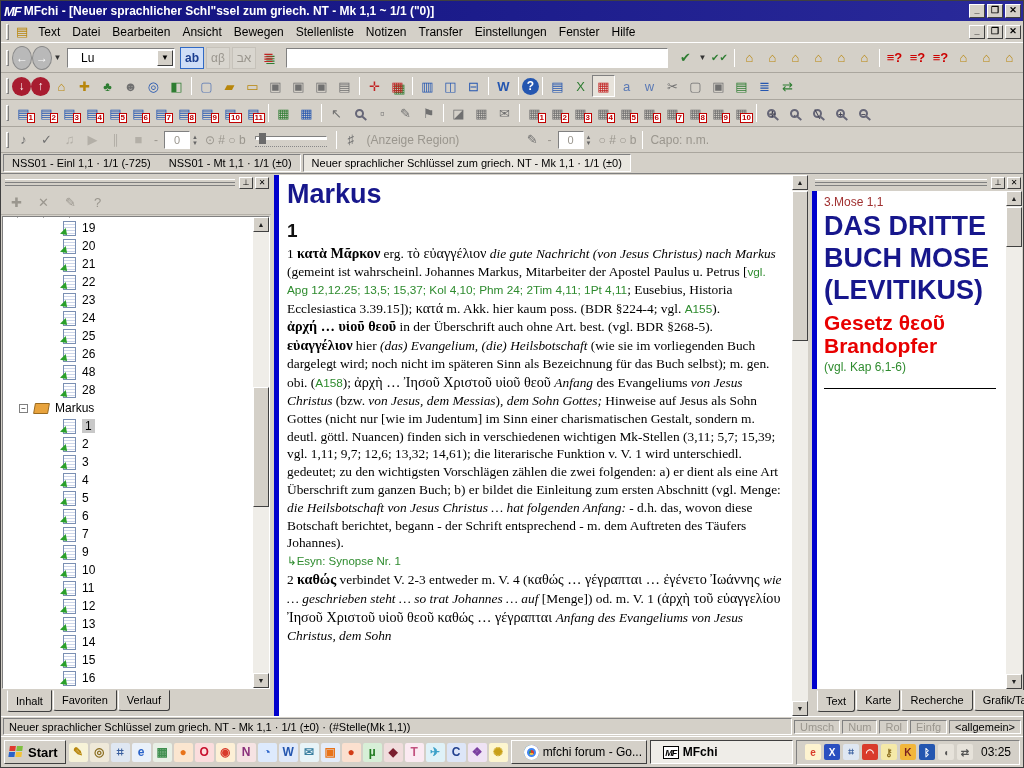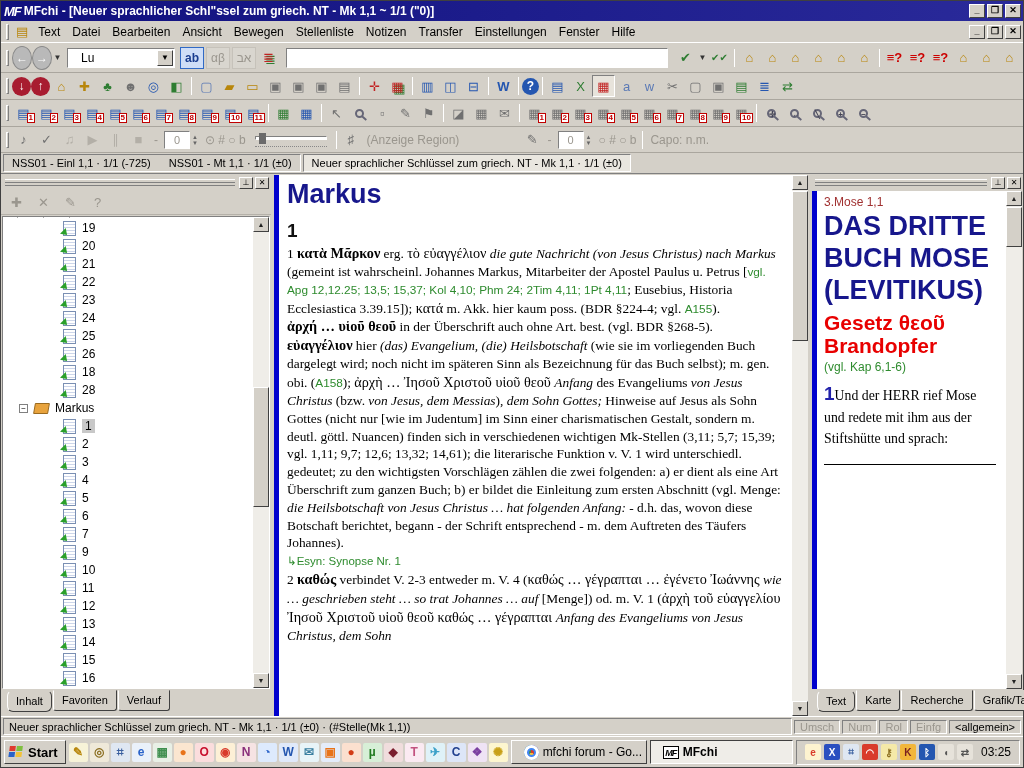--- a/index.html
+++ b/index.html
@@ -93,21 +93,21 @@
 
   
   .vscroll { width:16px; background:#efede8; display:flex; flex-direction:column; position:relative; flex:none; }
   .sbtn { width:16px; height:15px; background:#d4d0c8; border:1px solid; border-color:#fff #404040 #404040 #fff; font-size:7px; text-align:center; line-height:13px; color:#222; flex:none; }
   .sthumb { position:absolute; left:0; width:16px; background:#d4d0c8; border:1px solid; border-color:#fff #404040 #404040 #fff; }
   .sbtn.bottom { position:absolute; bottom:0; }
 
   
   .tabrow { height:26px; display:flex; align-items:flex-start; padding:1px 2px 0 6px; gap:1px; }
   .tab { border:1px solid; border-color:#fff #404040 #404040 #fff; border-top-color:#d4d0c8; background:#d4d0c8; padding:3px 8px 4px; font-size:11px; border-radius:0 0 3px 3px; margin-top:-1px; }
-  .tab.active { background:#d4d0c8; font-weight:normal; padding-top:4px; box-shadow:0 2px 0 -1px #d4d0c8 inset; z-index:2;border-radius:6px; }
+  .tab.active { background:#d4d0c8; font-weight:normal; padding-top:4px; box-shadow:0 2px 0 -1px #d4d0c8 inset; z-index:2; }
 
   
   .center { flex:1; display:flex; background:#fff; min-width:0; }
   .bluebar { width:5px; background:#0000cd; flex:none; }
   .docview { flex:1; overflow:hidden; padding:4px 10px 0 8px; min-width:0; }
   .doc-title { font-size:27px; font-weight:bold; color:#17178c; font-family:"Liberation Sans",sans-serif; margin-bottom:10px; }
   .doc-ch { font-size:19px; font-weight:bold; color:#101010; margin:6px 0 2px; }
   .docview p { font-family:"Liberation Serif",serif; font-size:13.4px; line-height:1.33; }
   .docview .b { font-weight:bold; }
   .docview .i { font-style:italic; }
@@ -527,21 +527,21 @@
                 <span class="chlabel">25</span>
               </div>
 
               <div class="trow lvl3">
                 <span class="dico"></span>
                 <span class="chlabel">26</span>
               </div>
 
               <div class="trow lvl3">
                 <span class="dico"></span>
-                <span class="chlabel">18</span>
+                <span class="chlabel">48</span>
               </div>
 
               <div class="trow lvl3">
                 <span class="dico"></span>
                 <span class="chlabel">28</span>
               </div>
             </div>
           <div class="trow lvl2">
             <span class="ebox">−</span>
             <span class="bico"></span>
@@ -667,21 +667,20 @@
         <span class="pbtn">⊥</span>
         <span class="pbtn">✕</span>
       </div>
       <div class="rcontent">
         <div class="bluebar"></div>
         <div class="rinner">
           <div class="bref">3.Mose 1,1</div>
           <div class="btitle">DAS DRITTE BUCH MOSE (LEVITIKUS)</div>
           <div class="bsection">Gesetz θεοῦ Brandopfer</div>
           <div class="bcross">(vgl. Kap 6,1-6)</div>
-          <div class="bverse"><span class="vn">1</span><span>Und der HERR rief Mose und redete mit ihm aus der Stiftshütte und sprach:</span></div>
           <hr class="bhr">
         </div>
         <div class="vscroll">
           <span class="sbtn">▲</span>
           <span class="sthumb" style="top:16px;height:40px"></span>
           <span class="sbtn bottom">▼</span>
         </div>
       </div>
       <div class="tabrow">
 

